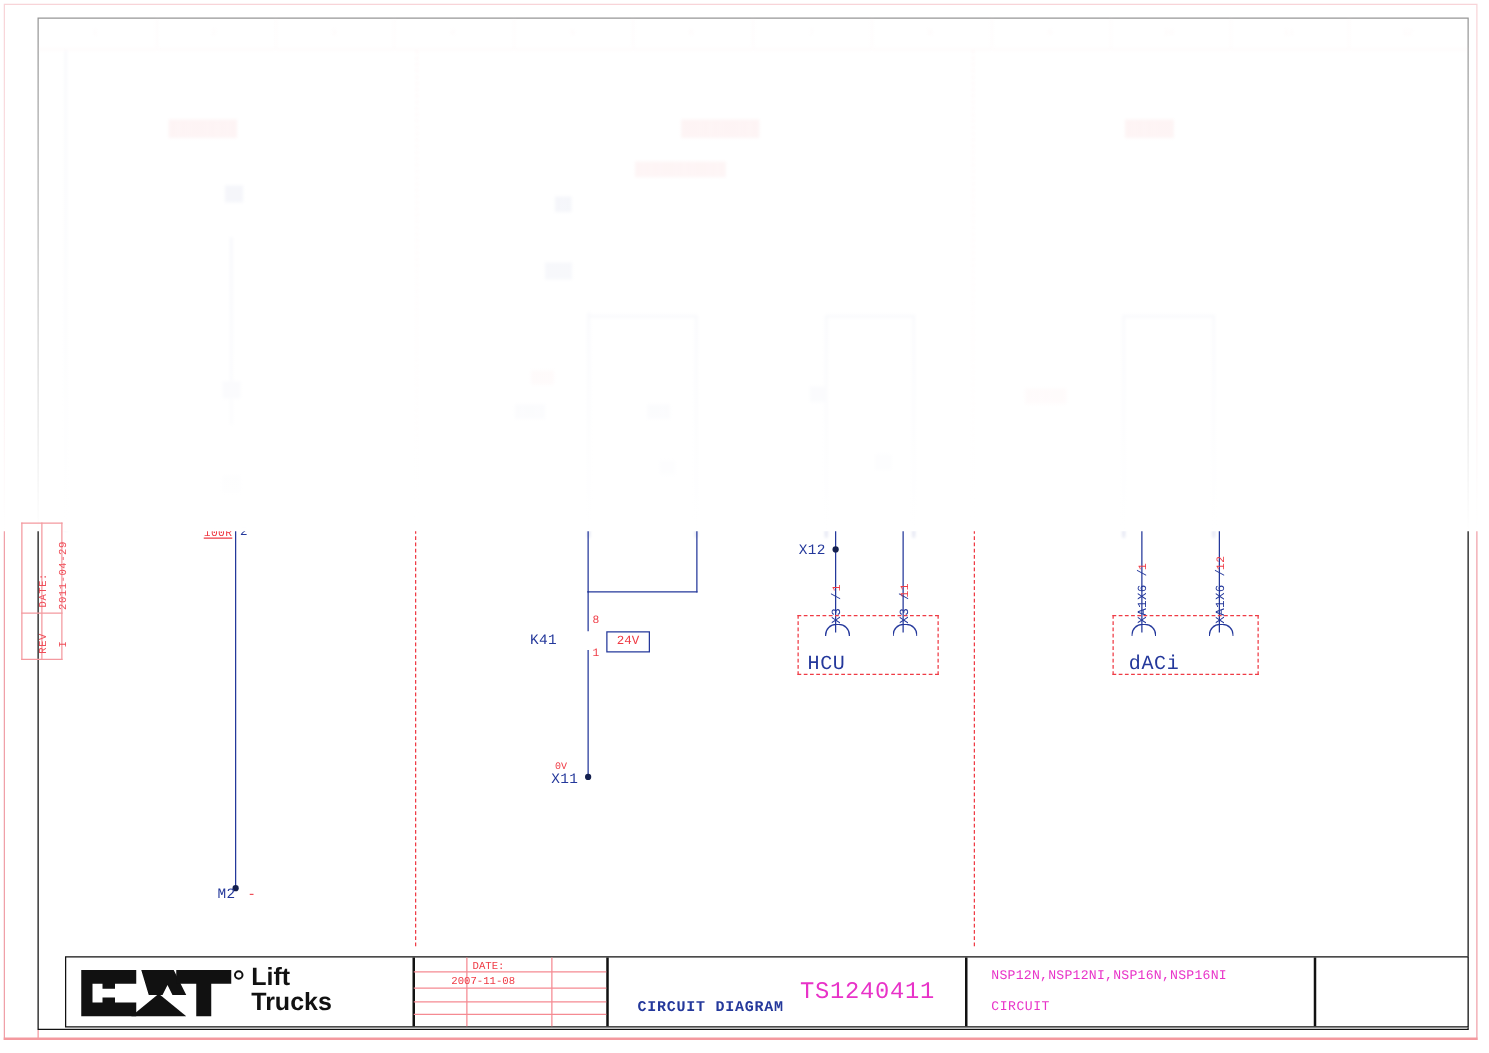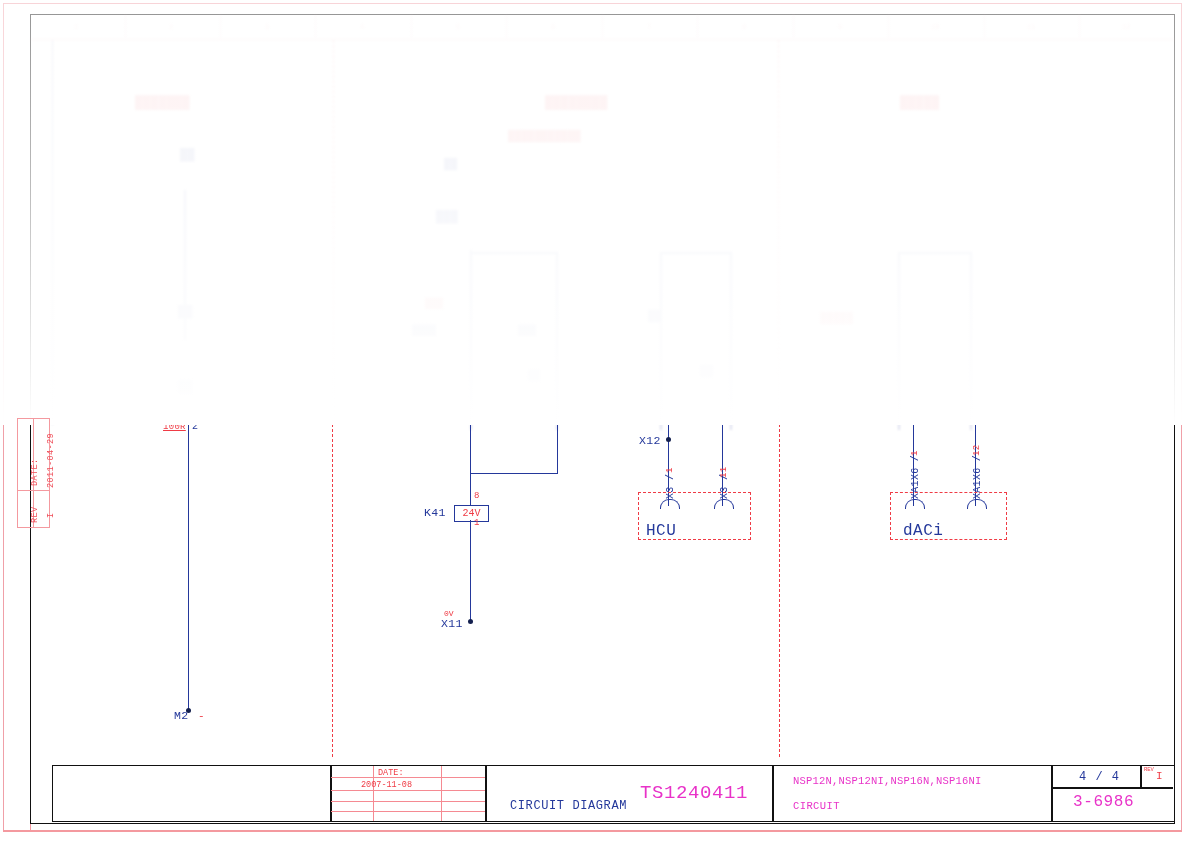--- a/index.html
+++ b/index.html
@@ -40,21 +40,21 @@
 
   
   .lb{color:#24389b;font-size:11.5px;letter-spacing:.3px;white-space:nowrap;}
   .lr{color:#ef3b45;font-size:9px;letter-spacing:.3px;white-space:nowrap;}
   .lr-sm{color:#ef3b45;font-size:8px;white-space:nowrap;}
   .vtxt{transform-origin:0 0;transform:rotate(-90deg);white-space:nowrap;}
 
   
   #k41-box{border:1.2px solid #24389b;background:#fff;
     width:33px;height:15px;line-height:15px;text-align:center;
-    color:#ef3b45;font-size:10px;}
+    color:#ef3b45;font-size:10px;margin-left:31px;}
 
   
   .unit{border:1.4px dashed #ef3b45;box-sizing:border-box;background:transparent;}
   .unit-lbl{color:#24389b;font-size:16px;letter-spacing:.5px;text-align:right;}
 
   
   .arc{width:18px;height:9px;border:1.3px solid #24389b;border-bottom:none;
     border-radius:9px 9px 0 0;background:transparent;}
 
   
@@ -221,48 +221,53 @@
     <div class="abs unit-lbl" style="left:903px;top:522px;">dACi</div>
   </div>
 
   <div class="abs" id="tb">
 
     <div class="abs tbv" style="left:277px;top:0;height:55px;"></div>
     <div class="abs tbv" style="left:432px;top:0;height:55px;"></div>
     <div class="abs tbv" style="left:719px;top:0;height:55px;"></div>
     <div class="abs tbv" style="left:998px;top:0;height:55px;"></div>
 
+    <div class="abs" id="cat-logo">
+      <svg width="250" height="44" viewBox="0 0 250 44">
+        <g fill="#111">
+          <path d="M4 4 h44 v11 h-17 v4 h-10 v-4 h-8 v15 h8 v-4 h10 v4 h17 v11 h-44 z"></path>
+          <path d="M52 4 h26 l10 20 h-11 l-4 -8 -4 8 h-11 z"></path>
+          <path d="M80 4 h44 v11 h-16 v26 h-12 v-26 h-16 z"></path>
+          <path d="M44 41 l22 -18 l22 18 z"></path>
+        </g>
+        <circle cx="130" cy="8" r="3" fill="none" stroke="#111" stroke-width="1.6"></circle>
+      </svg>
+      <div class="abs catw" style="left:140px;top:1px;font-size:20px;">Lift</div>
+      <div class="abs catw" style="left:140px;top:21px;font-size:20px;">Trucks</div>
+    </div>
 
     <div class="abs" style="left:278px;top:0;width:154px;height:55px;">
       <div class="abs tbl-red" style="left:0;top:11px;width:154px;height:1px;"></div>
       <div class="abs tbl-red" style="left:0;top:24px;width:154px;height:1px;"></div>
       <div class="abs tbl-red" style="left:0;top:35px;width:154px;height:1px;"></div>
       <div class="abs tbl-red" style="left:0;top:45px;width:154px;height:1px;"></div>
       <div class="abs tbl-red" style="left:42px;top:0;width:1px;height:55px;"></div>
       <div class="abs tbl-red" style="left:110px;top:0;width:1px;height:55px;"></div>
       <div class="abs tb-txt-r" style="left:47px;top:2px;font-size:8.5px;">DATE:</div>
       <div class="abs tb-txt-r" style="left:30px;top:14px;font-size:8.5px;">2007-11-08</div>
     </div>
 
     <div class="abs" style="left:433px;top:0;width:286px;height:55px;">
-      <div class="abs tb-txt-b" style="left:24px;top:33px;font-size:12px;letter-spacing:.6px;">CIRCUIT DIAGRAM</div>
+      <div class="abs tb-txt-b" style="left:24px;top:33px;font-size:12px;letter-spacing:.6px;font-weight:bold;">CIRCUIT DIAGRAM</div>
       <div class="abs tb-txt-m" style="left:154px;top:16px;font-size:19px;letter-spacing:.6px;">TS1240411</div>
     </div>
 
     <div class="abs" style="left:720px;top:0;width:235px;height:55px;">
       <div class="abs tb-txt-m" style="left:20px;top:9px;font-size:10.5px;letter-spacing:.2px;">NSP12N,NSP12NI,NSP16N,NSP16NI</div>
       <div class="abs tb-txt-m" style="left:20px;top:34px;font-size:10.5px;letter-spacing:.4px;">CIRCUIT</div>
     </div>
 
-    <div class="abs" style="left:999px;top:0;width:121px;height:55px;">
-      <div class="abs tbv" style="left:0;top:21px;width:121px;height:1.5px;"></div>
-      <div class="abs tbv" style="left:88px;top:0;width:1.5px;height:21px;"></div>
-      <div class="abs tb-txt-b" style="left:27px;top:4px;font-size:12px;letter-spacing:1px;">4 / 4</div>
-      <div class="abs tb-txt-r" style="left:92px;top:0px;font-size:5.5px;">REV</div>
-      <div class="abs tb-txt-r" style="left:104px;top:4px;font-size:11px;">I</div>
-      <div class="abs tb-txt-m" style="left:21px;top:27px;font-size:16px;letter-spacing:.6px;">3-6986</div>
-    </div>
   </div>
 
   <div class="abs mline" style="left:3px;top:830px;width:1179px;height:1.5px;z-index:50;"></div>
   <div class="abs mline" style="left:30px;top:824px;width:1px;height:8px;z-index:50;"></div>
 
 </div>
 
 </body></html>

